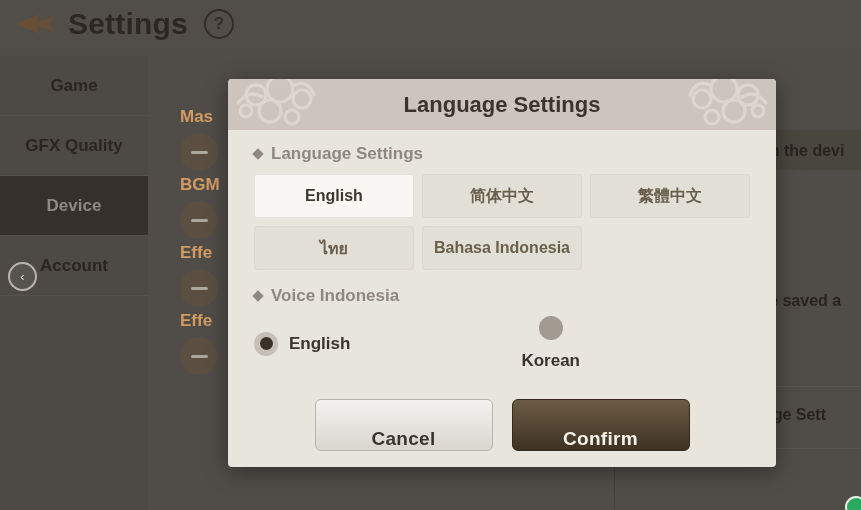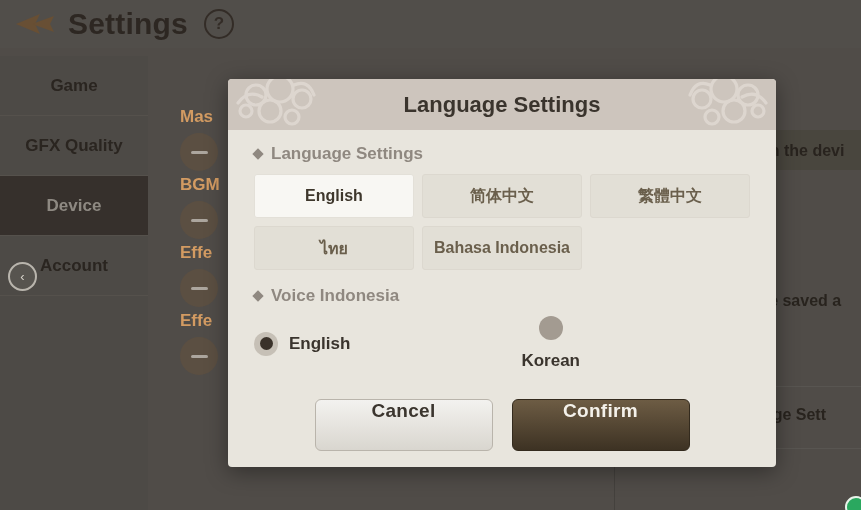--- a/index.html
+++ b/index.html
@@ -131,21 +131,21 @@
     content:""; width:13px; height:13px; border-radius:50%; background:#3a322a;
   }
   .radio-label { font-size:17px; font-weight:bold; color:#3a342d; }
 
   #dialog-footer {
     position:absolute; left:0; right:0; bottom:0; height:84px;
     display:flex; align-items:center; justify-content:center; gap:19px;
   }
   .dlg-btn {
     width:178px; height:52px; border-radius:6px;
-    display:flex; align-items:flex-start; justify-content:center;
+    display:flex; align-items:flex-end; justify-content:center;
     font-size:19px; font-weight:bold; letter-spacing:.3px;
   }
   #cancel-btn {
     background:linear-gradient(#f3f2ef,#d9d6cf);
     border:1px solid #b9b4ab; color:#3b352e;
   }
   #confirm-btn {
     background:linear-gradient(#6d5c44,#3d3223);
     border:1px solid #332a1d; color:#f4f1ea;
   }

